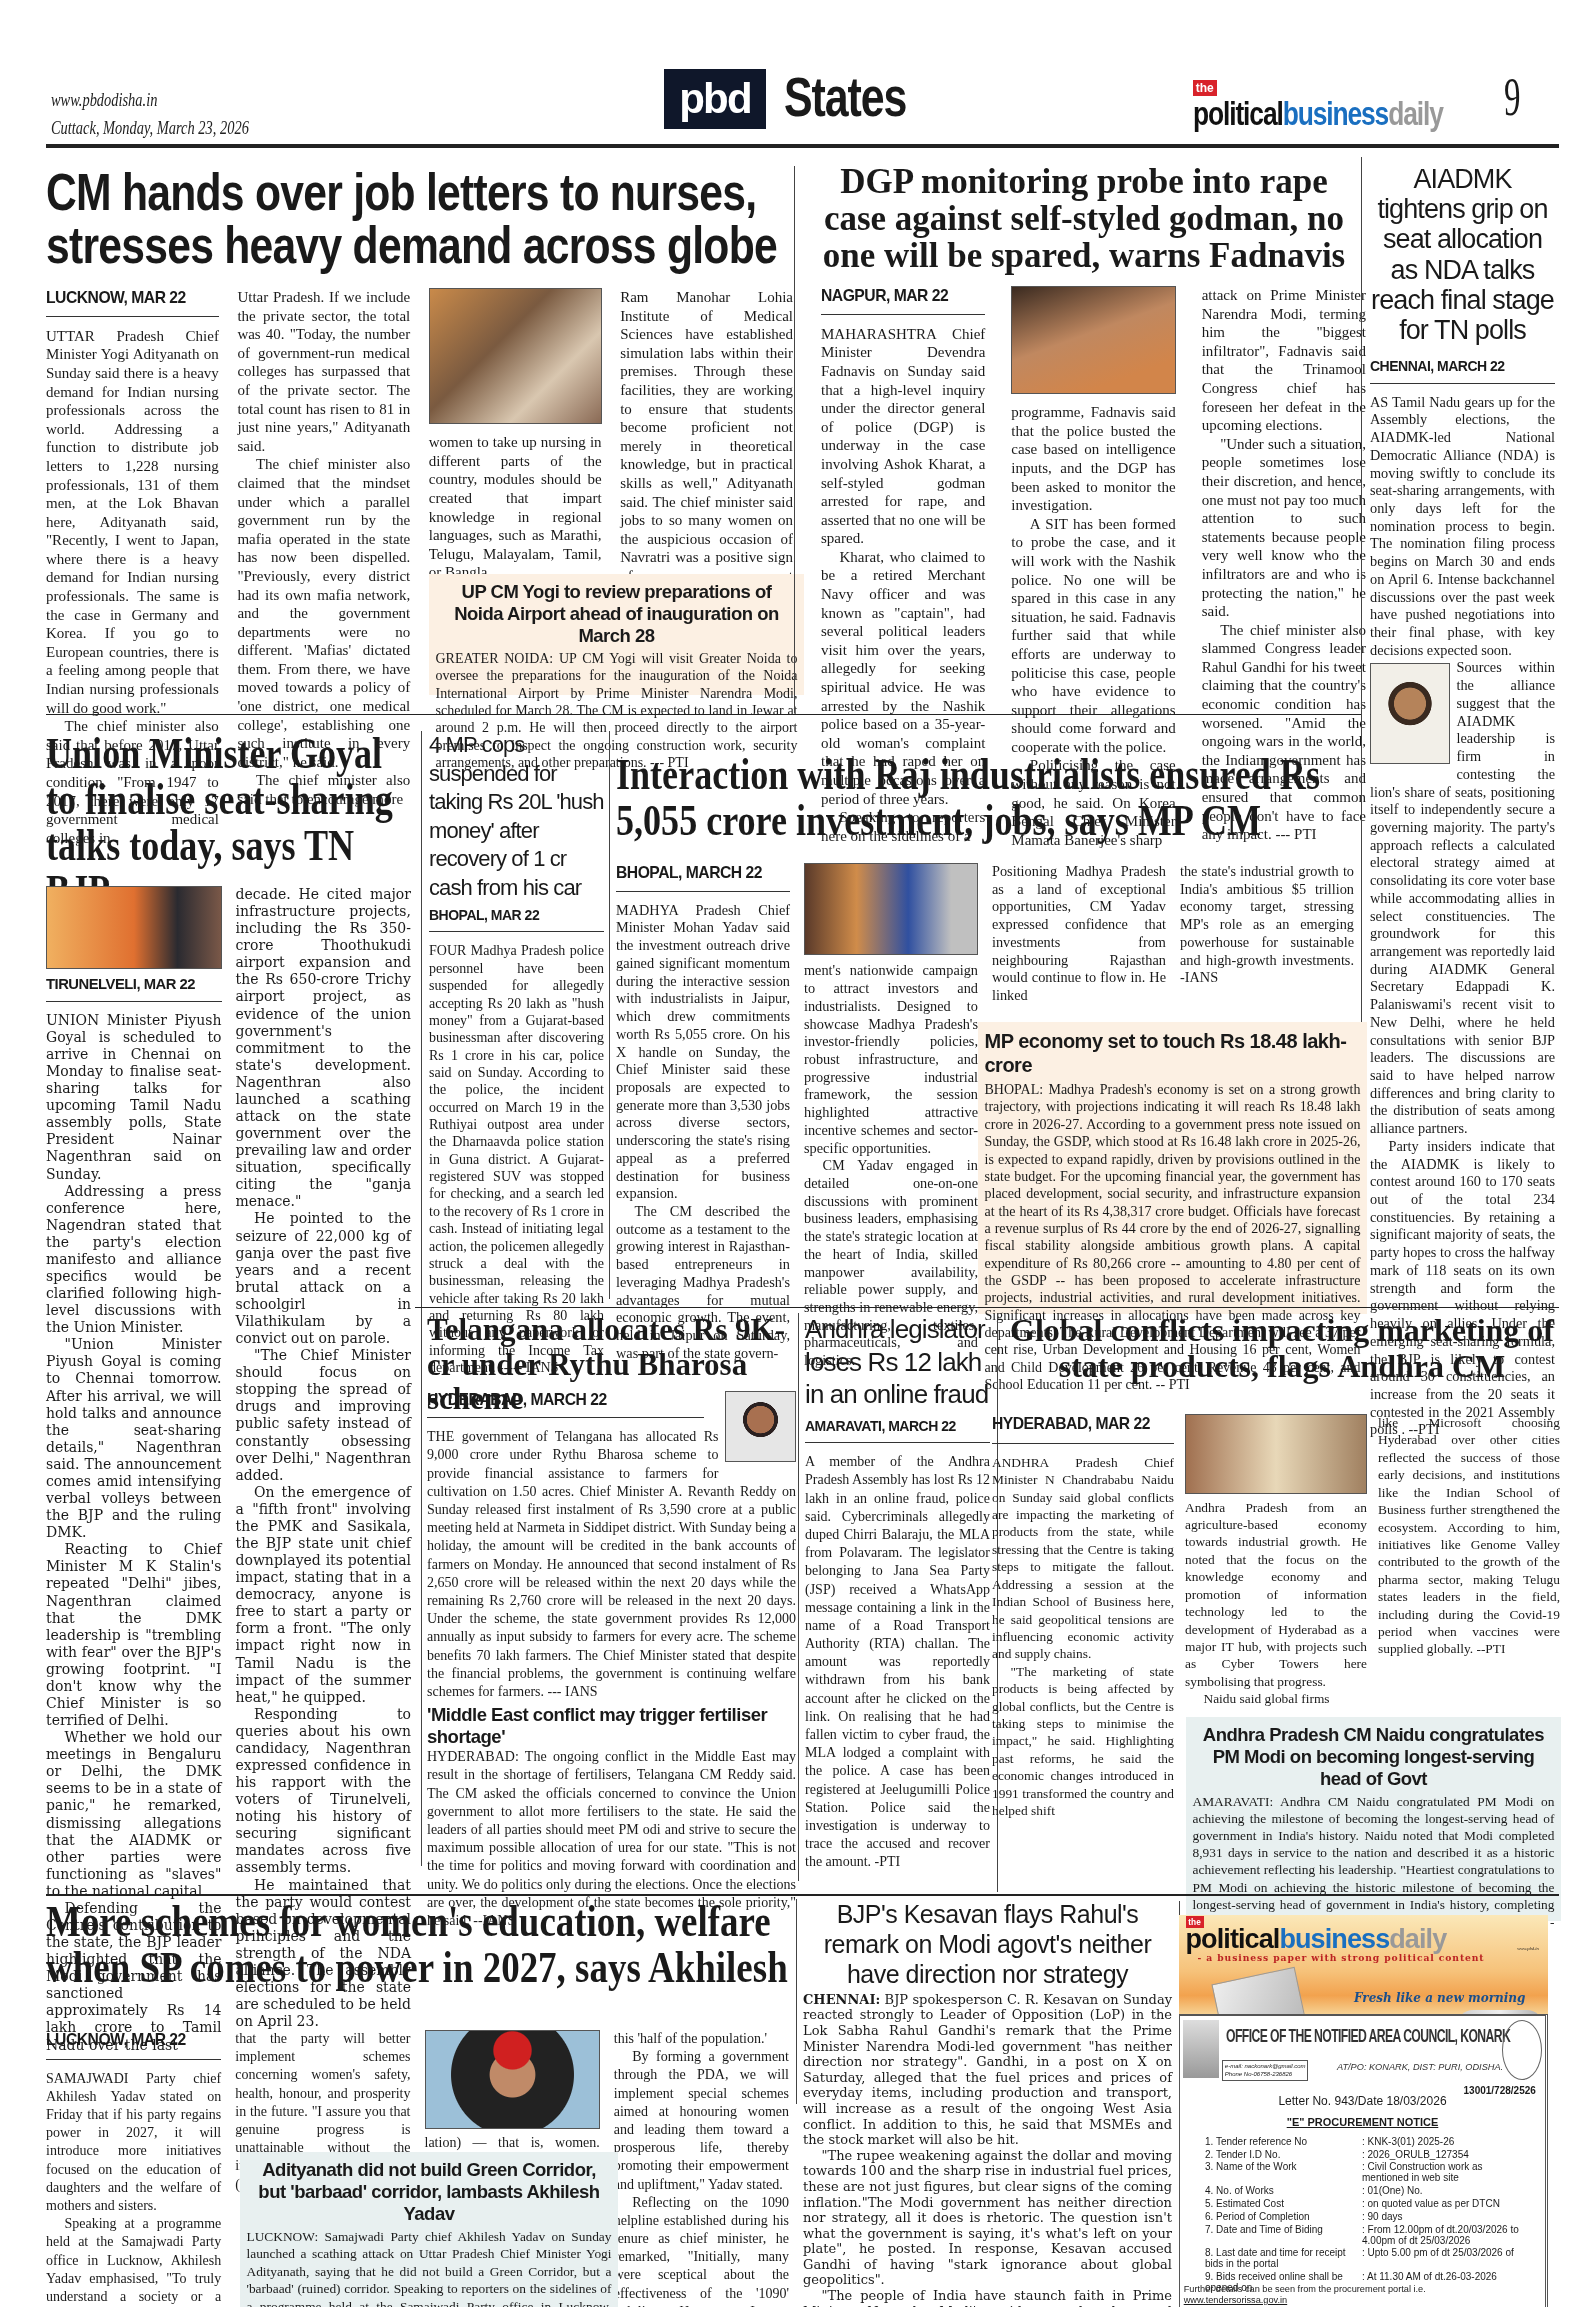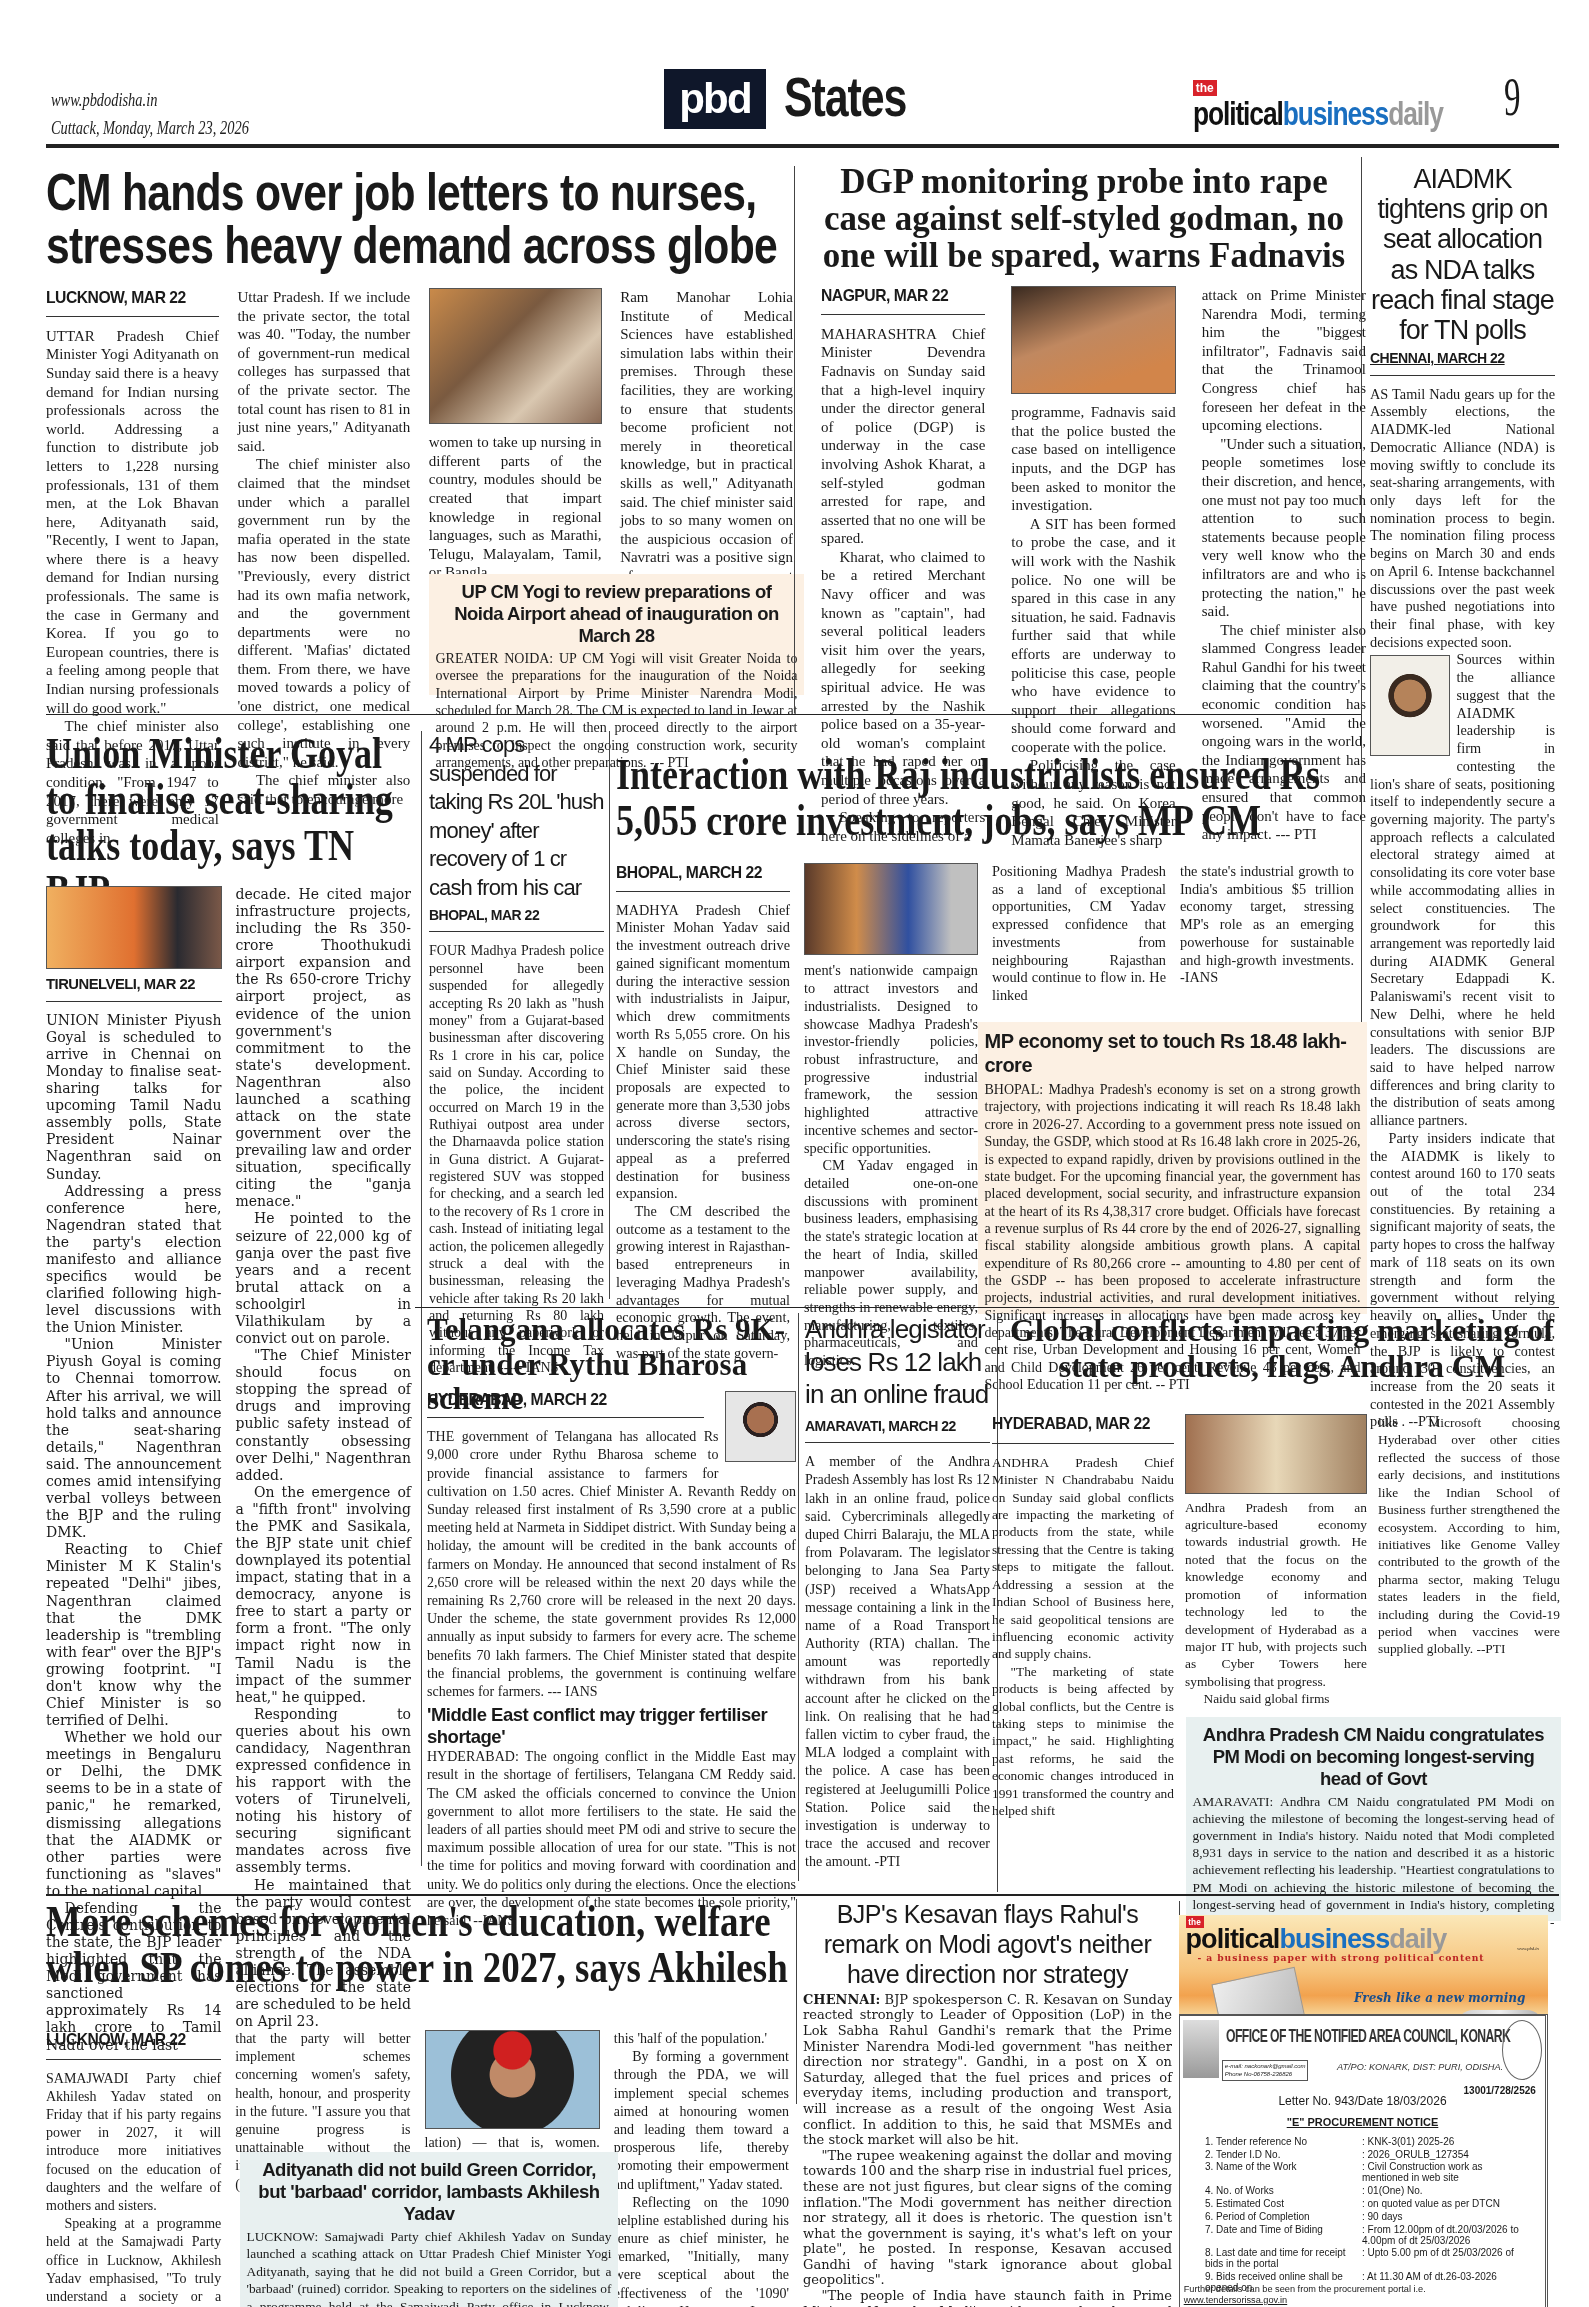--- a/index.html
+++ b/index.html
@@ -100,21 +100,21 @@
       <p>"Under such a situation, people sometimes lose their discretion, and hence, one must not pay too much attention to such statements because people very well know who the infiltrators are and who is protecting the nation," he said.</p>
       <p>The chief minister also slammed Congress leader Rahul Gandhi for his tweet claiming that the country's economic condition has worsened. "Amid the ongoing wars in the world, the Indian government has made arrangements and ensured that common people don't have to face any impact. --- PTI</p>
     </div>
   </div>
 </div>
 
 <div class="abs vrule" style="left:1361px;top:157px;height:927px;"></div>
 
 <div class="abs" style="left:1370px;top:164px;width:185px;">
   <h2 class="hl-cond" style="font-size:27px;font-weight:normal;text-align:center;line-height:1.12;">AIADMK tightens grip on seat allocation as NDA talks reach final stage for TN polls</h2>
-  <div class="dateline" style="margin-top:5px;font-size:14px;text-decoration:underline;">CHENNAI, MARCH 22</div>
+  <div class="dateline" style="margin-top:13px;font-size:14px;">CHENNAI, MARCH 22</div>
   <div class="body" style="font-size:14.3px;">
     <p>AS Tamil Nadu gears up for the Assembly elections, the AIADMK-led National Democratic Alliance (NDA) is moving swiftly to conclude its seat-sharing arrangements, with only days left for the nomination process to begin. The nomination filing process begins on March 30 and ends on April 6. Intense backchannel discussions over the past week have pushed negotiations into their final phase, with key decisions expected soon.</p>
     <div class="photo face" style="float:left;width:78px;height:99px;margin:3.7px 6.5px 2.8px 0;"></div>
     <p>Sources within the alliance suggest that the AIADMK leadership is firm in contesting the lion's share of seats, positioning itself to independently secure a governing majority. The party's approach reflects a calculated electoral strategy aimed at consolidating its core voter base while accommodating allies in select constituencies. The groundwork for this arrangement was reportedly laid during AIADMK General Secretary Edappadi K. Palaniswami's recent visit to New Delhi, where he held consultations with senior BJP leaders. The discussions are said to have helped narrow differences and bring clarity to the distribution of seats among alliance partners.</p>
     <p>Party insiders indicate that the AIADMK is likely to contest around 160 to 170 seats out of the total 234 constituencies. By retaining a significant majority of seats, the party hopes to cross the halfway mark of 118 seats on its own strength and form the government without relying heavily on allies. Under the emerging seat-sharing formula, the BJP is likely to contest around 30 constituencies, an increase from the 20 seats it contested in the 2021 Assembly polls . --PTI</p>
   </div>
 </div>
 
 <div class="abs rule" style="left:46px;top:714px;width:1315px;height:1.4px;"></div>
 

